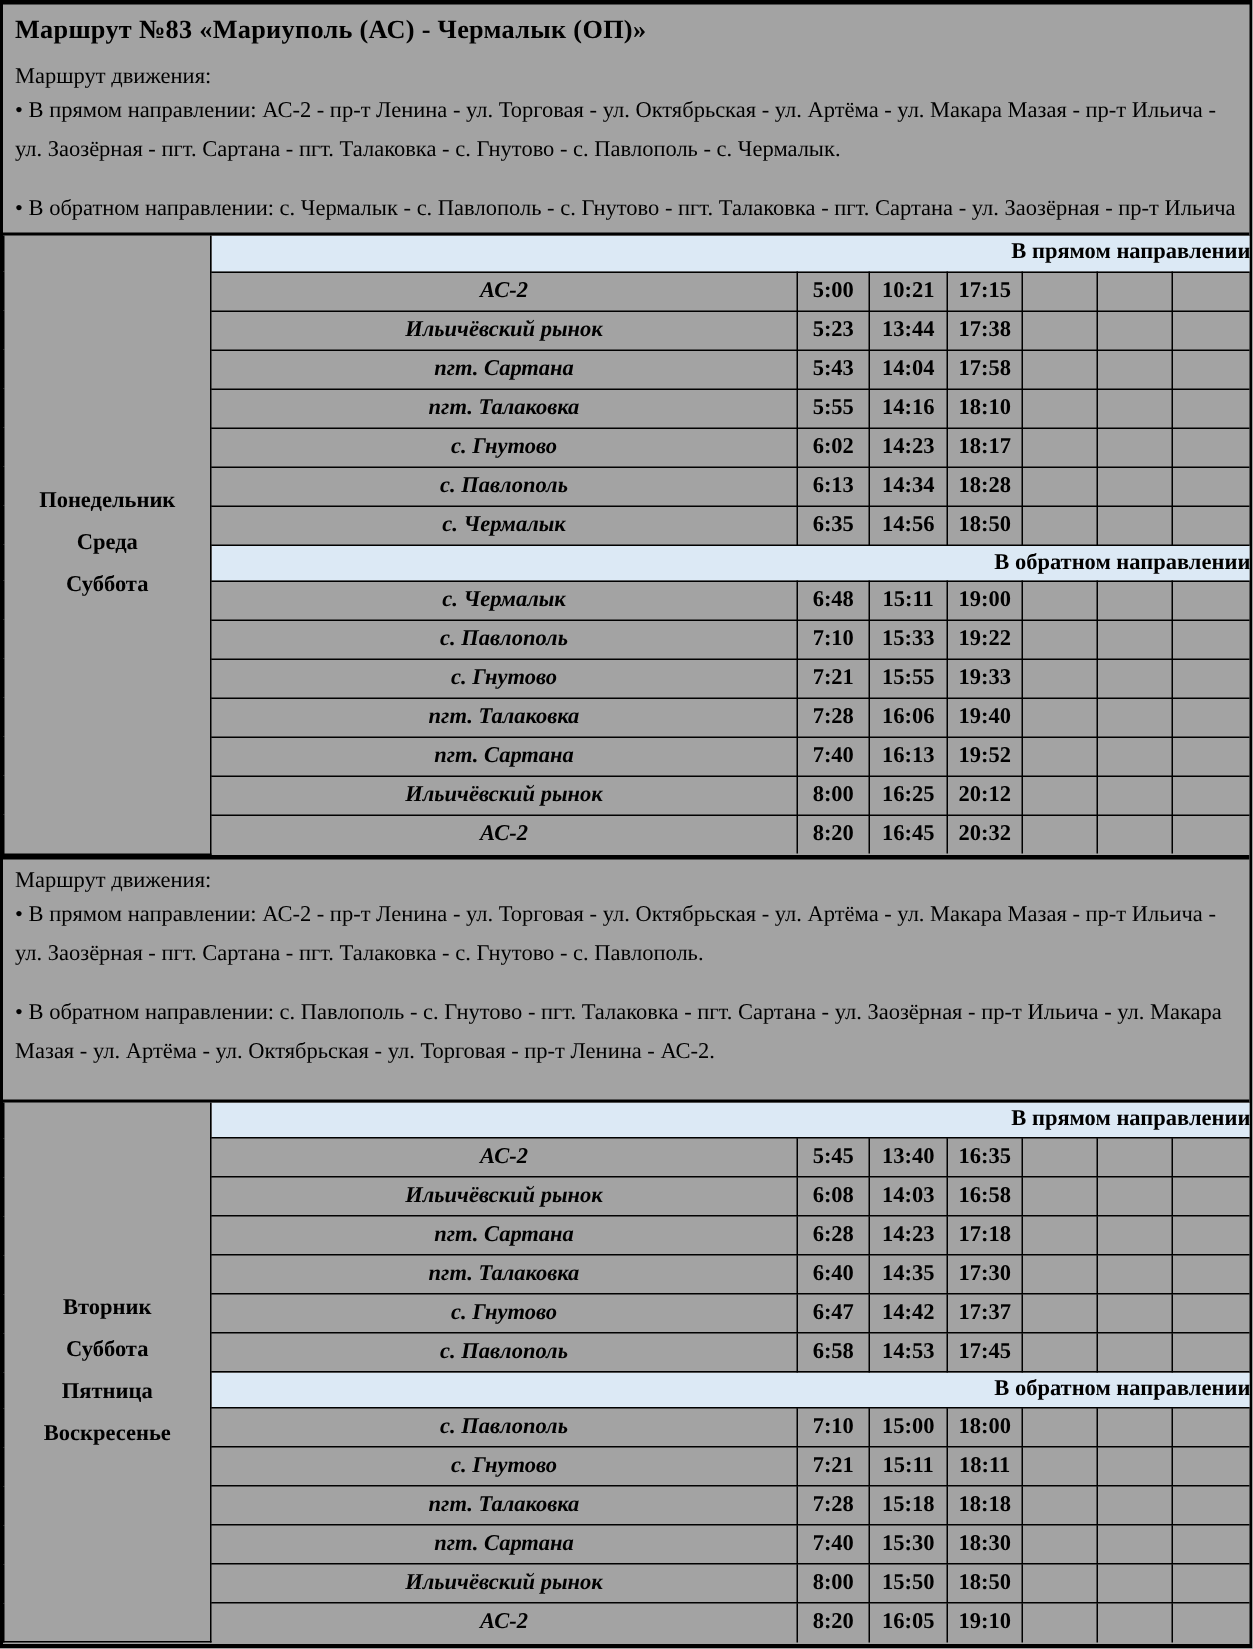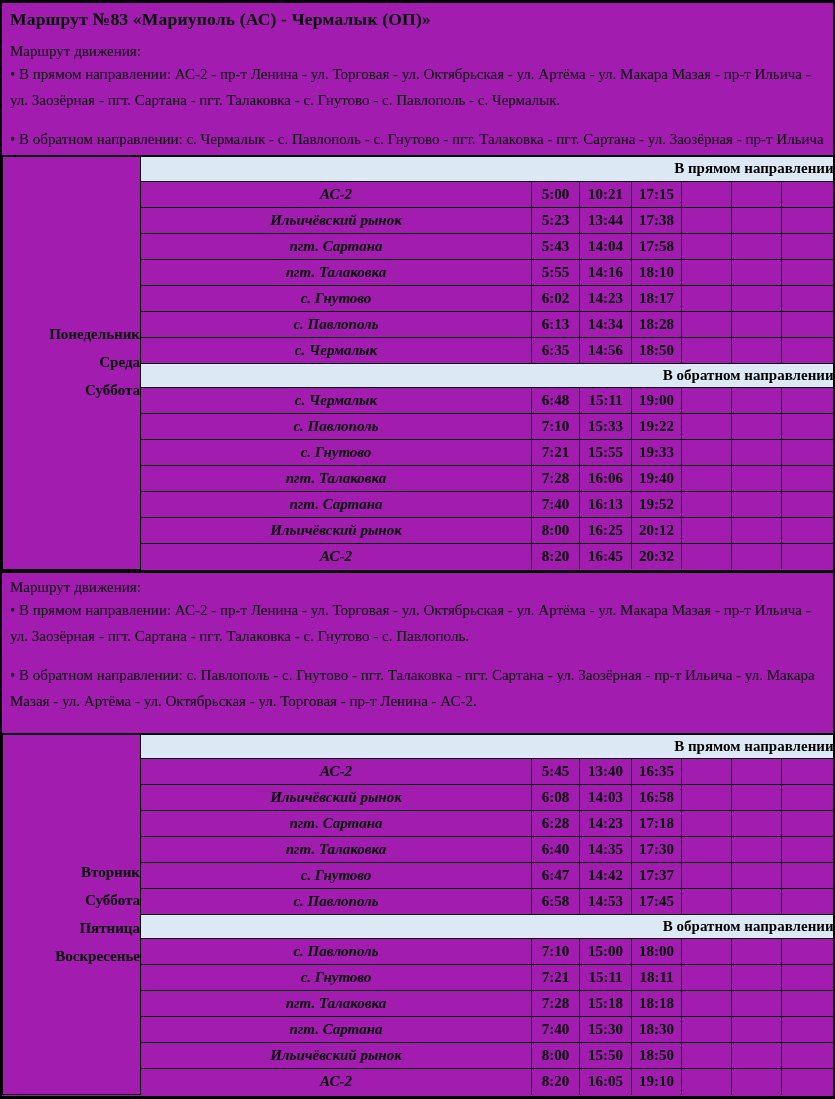--- a/index.html
+++ b/index.html
@@ -1,18 +1,18 @@
 <!DOCTYPE html>
 <html><head>
 <meta charset="utf-8">
 <style>
   html, body { margin: 0; padding: 0; background: #fff; }
   .page {
     width: 835px; height: 1099px; box-sizing: border-box;
-    background: #a21caf; color: #000;
+    background: #a3a3a3; color: #000;
     border: 2px solid #000; border-top-width: 3px; border-bottom-width: 3px;
     font-family: "Liberation Serif", "DejaVu Serif", serif;
     overflow: hidden;
   }
   .text-block { padding: 6px 9px 0 8px; overflow: hidden; box-sizing: border-box; }
   .s1 .text-block { height: 152px; }
   .s2 .text-block { height: 160px; }
   .title { font-size: 17.5px; font-weight: bold; margin: 0 0 13px 0; letter-spacing: .2px; }
   .route-heading { font-size: 15px; font-weight: normal; margin: 0 0 1px 0; }
   .route-para { font-size: 15px; margin: 0; line-height: 26px; }
@@ -29,21 +29,21 @@
   table.schedule tr { height: 26px; }
   table.schedule tr.header-row { height: 24px; }
   table.schedule tbody tr:first-child td { border-top: none; }
   table.schedule tbody tr:last-child td { border-bottom: none; }
   table.schedule tr > td:last-child { border-right: none; }
 
   td.day-cell {
     border-left: none; border-right: 2px solid #000; border-bottom: none;
     text-align: center; vertical-align: middle;
   }
-  .day-label { font-size: 15px; line-height: 19px; margin: 9px 0; text-align: right; }
+  .day-label { font-size: 15px; line-height: 19px; margin: 9px 0; }
   td.dir-header { text-align: right; }
   td.stop-name { text-align: center; padding-left: 6px; font-style: italic; }
   td.time-cell { text-align: center; }
 </style>
 </head>
 <body>
 
 <div class="page">
 
   <section class="s1">

